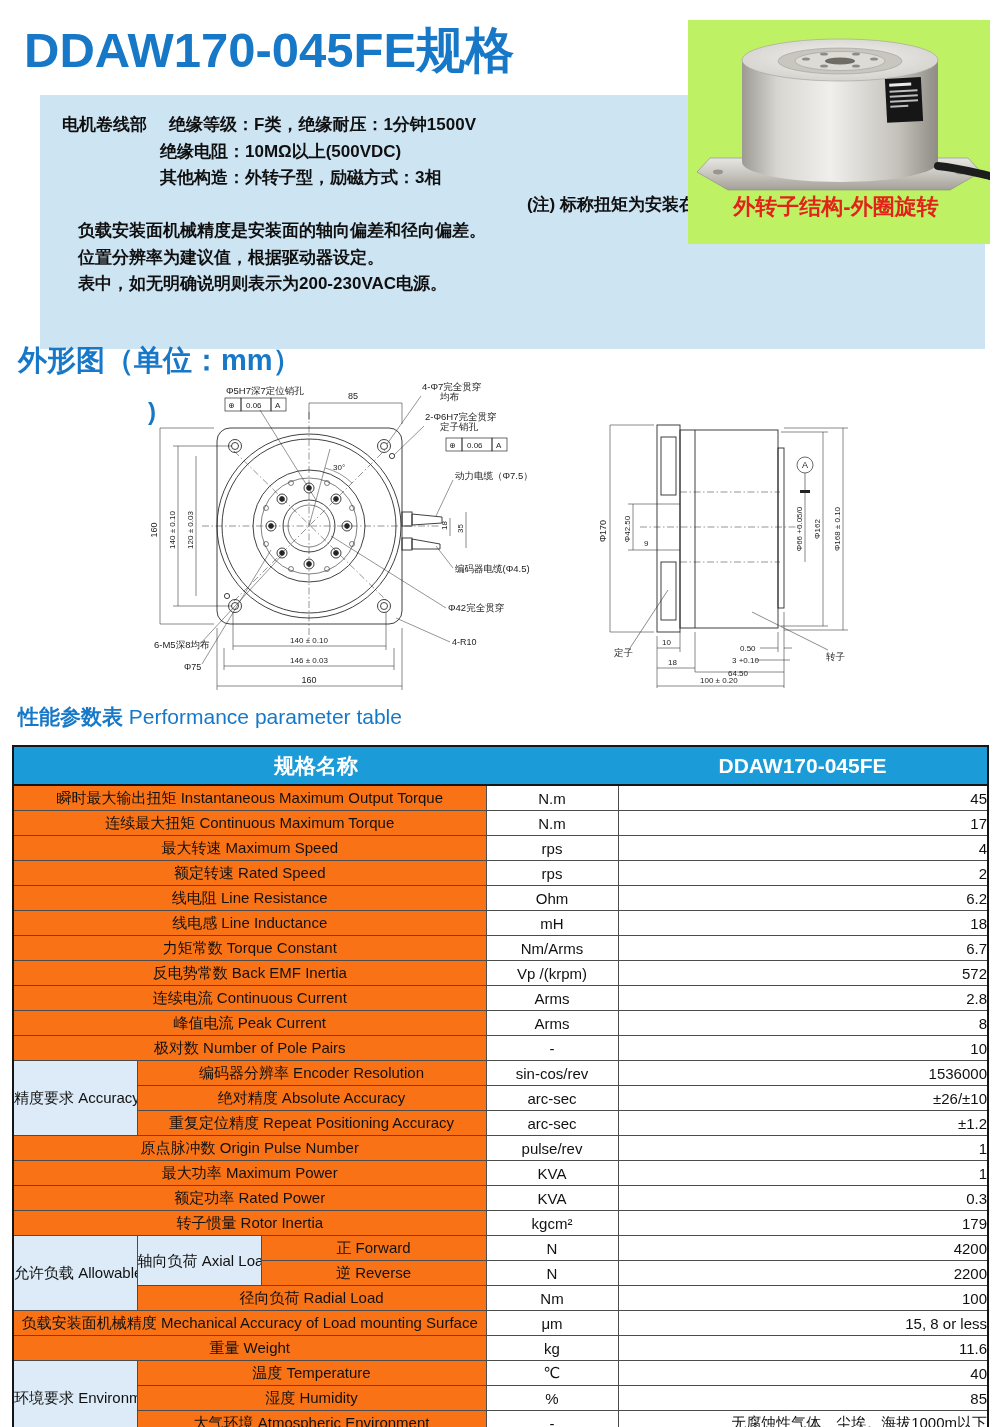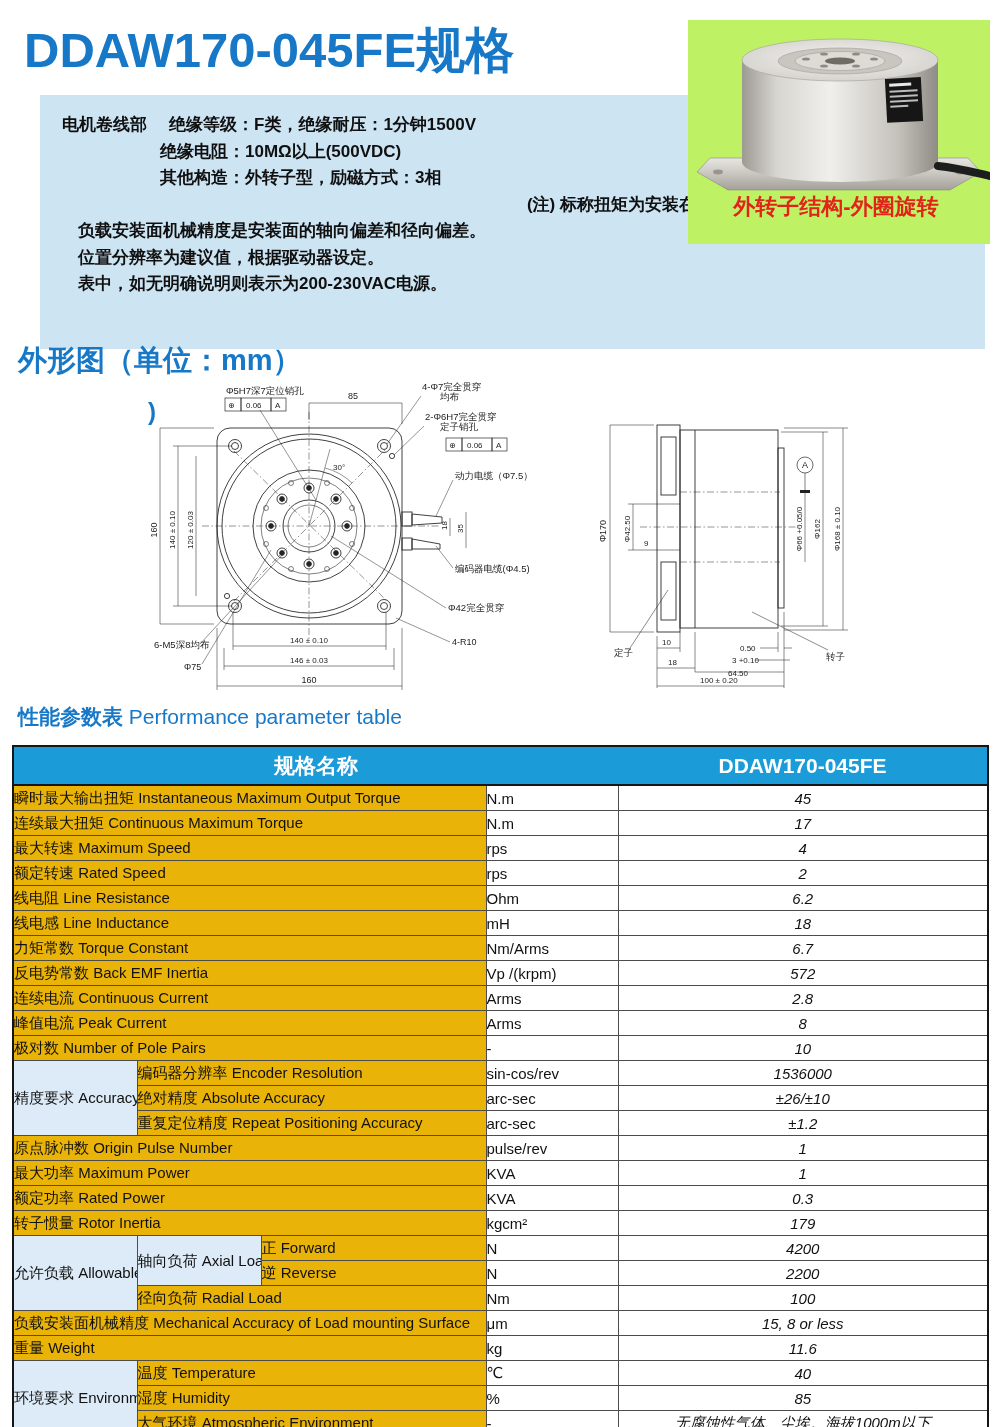--- a/index.html
+++ b/index.html
@@ -51,24 +51,24 @@
     border:2.5px solid #151515;
   }
   #spec-table th{
     background:#1b9bd8;color:#ffffff;font-size:21px;font-weight:bold;
     height:37px;border:none;border-bottom:2.5px solid #151515;padding:0;
   }
   #spec-table td{
     border:1px solid #4c4c4c;height:24px;padding:0;font-size:15px;color:#111;
     overflow:hidden;white-space:nowrap;
   }
-  td.cl{background:#eab308;text-align:left;padding-left:8px;}
+  td.cl{background:#f97316;text-align:center;padding-left:8px;}
   td.cg{background:#dcebf7;text-align:center;white-space:pre-line;font-size:13px;line-height:1.2;}
-  td.cu{}
-  td.cv{text-align:center;font-style:italic;}
+  td.cu{text-align:center;}
+  td.cv{text-align:right;}
   tr.tk td{border-bottom:2.5px solid #151515;}
 </style>
 </head>
 <body>
 
 <div class="abs" id="main-title">DDAW170-045FE规格</div>
 
 <div class="abs" id="info-box">
   <div id="info-inner">
     <div class="iline pad1"><span>电机卷线部</span><span class="gap"></span><span>绝缘等级：F类，绝缘耐压：1分钟1500V</span></div>

